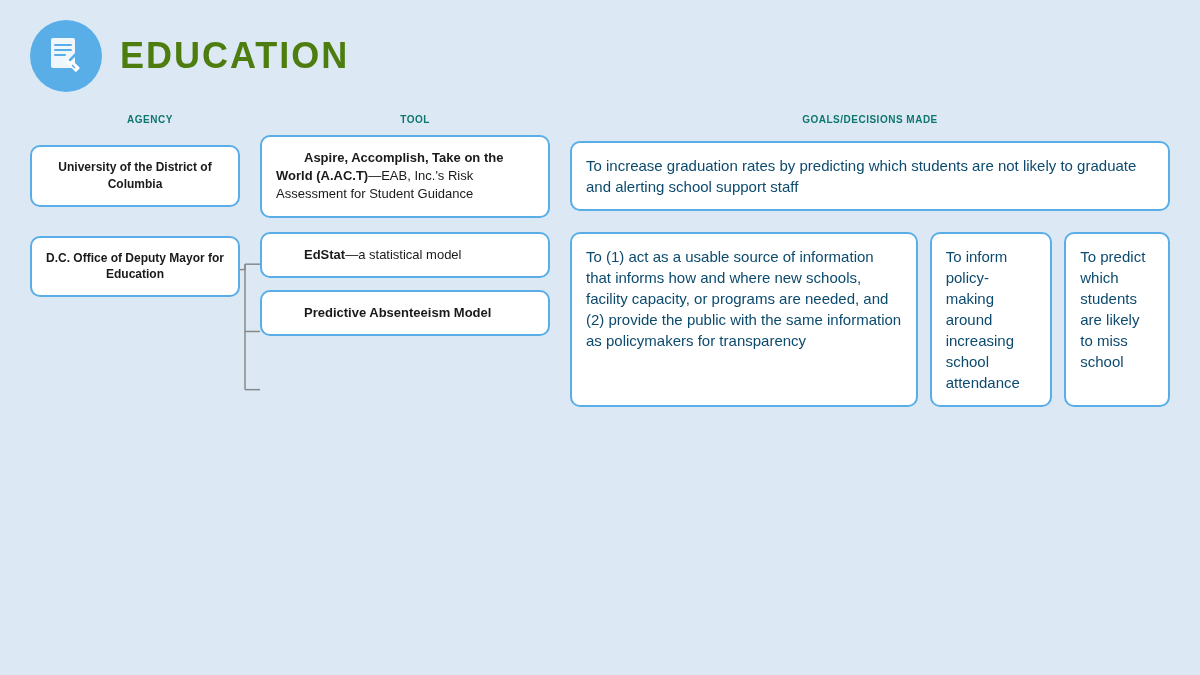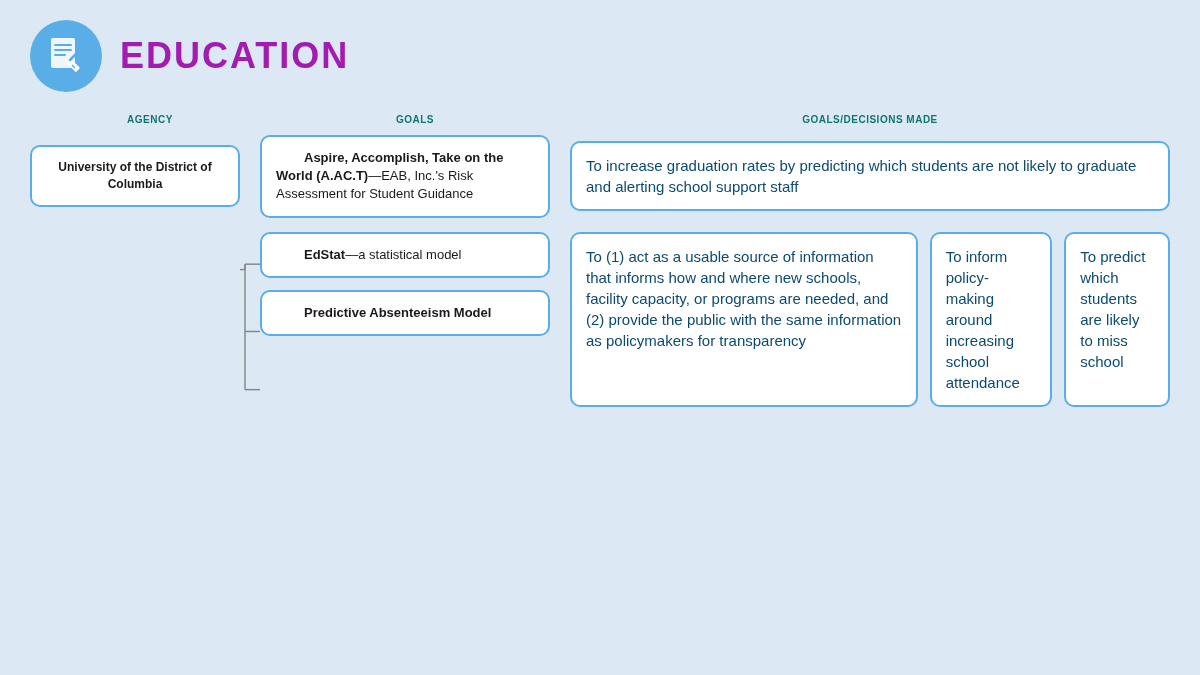--- a/index.html
+++ b/index.html
@@ -40,21 +40,21 @@
     }
 
     .header-icon svg {
       width: 42px;
       height: 42px;
     }
 
     .header-title {
       font-size: 36px;
       font-weight: 900;
-      color: #a21caf;
+      color: #4d7c0f;
       letter-spacing: 2px;
     }
 
     
     .col-headers {
       display: grid;
       grid-template-columns: 220px 310px 1fr;
       margin-bottom: 10px;
       padding-left: 10px;
     }
@@ -165,21 +165,21 @@
         <polygon points="33,32 30,35 29,32" fill="white"></polygon>
         <line x1="25" y1="25" x2="32" y2="18" stroke="#5aaee8" stroke-width="2.5" stroke-linecap="round"></line>
         <line x1="30" y1="33" x2="27" y2="30" stroke="#5aaee8" stroke-width="1.5"></line>
       </svg>
     </div>
     <h1 class="header-title">EDUCATION</h1>
   </div>
 
   <div class="col-headers">
     <div class="col-header">AGENCY</div>
-    <div class="col-header">GOALS</div>
+    <div class="col-header">TOOL</div>
     <div class="col-header">GOALS/DECISIONS MADE</div>
   </div>
 
   <div class="layout">
 
     <div class="row-grid">
       <div class="agency-cell">
         <div class="card agency-card">
           <span>University of the District of Columbia</span>
         </div>
@@ -190,20 +190,23 @@
         </div>
       </div>
       <div class="goal-cell">
         <div class="card goals-card">To increase graduation rates by predicting which students are not likely to graduate and alerting school support staff</div>
       </div>
     </div>
 
     <div class="agency2-section" style="position: relative;">
 
       <div style="padding-right:10px; position:relative; display:flex; align-items:flex-start; padding-top:4px;">
+        <div class="card agency-card" style="width:100%;">
+          <span>D.C. Office of Deputy Mayor for Education</span>
+        </div>
 
         <svg style="position:absolute; right:-8px; top:0; height:100%; width:20px; overflow:visible;">
           
           
         </svg>
       </div>
 
       <div class="agency2-middle" style="position:relative;">
 
         <svg style="position:absolute; left:-18px; top:0; width:20px; height:100%; overflow:visible; pointer-events:none;" id="connector-svg">

